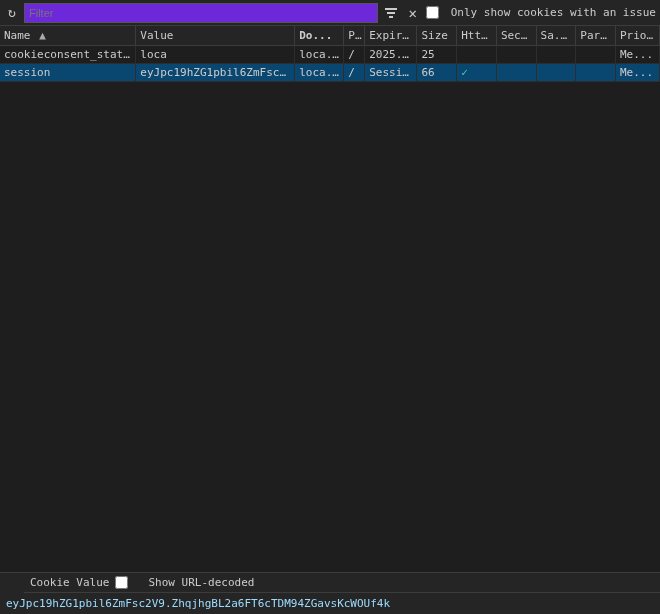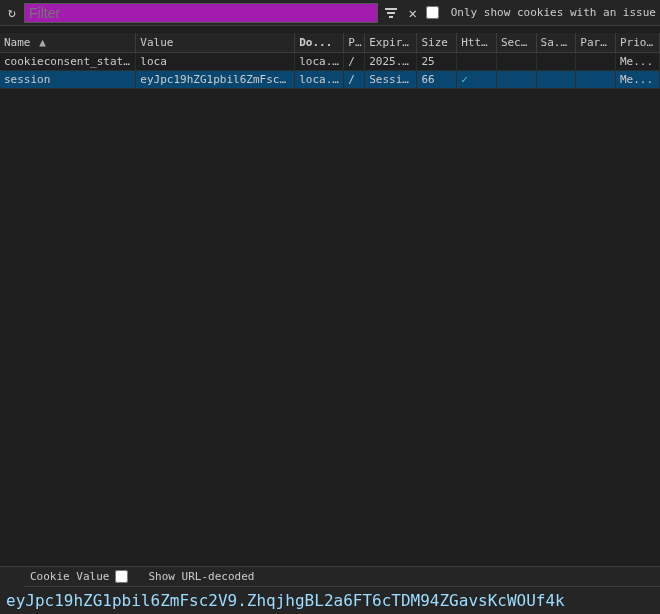--- a/index.html
+++ b/index.html
@@ -28,26 +28,26 @@
     }
     .toolbar-refresh {
       width: 16px; height: 16px;
       display: flex; align-items: center; justify-content: center;
       color: #ccc;
       cursor: pointer;
       font-size: 13px;
     }
     .filter-input {
       flex: 1;
-      background: #a21caf;
+      background: #6d28d9;
       border: 1px solid #555;
       color: #ccc;
       height: 20px;
       padding: 0 4px;
-      font-size: 14px;
+      font-size: 11px;
       outline: none;
     }
     .toolbar-btn {
       display: flex; align-items: center; justify-content: center;
       width: 18px; height: 18px;
       color: #ccc;
       cursor: pointer;
       font-size: 12px;
     }
     .checkbox-label {
@@ -59,21 +59,20 @@
     }
     .checkbox-label input[type="checkbox"] {
       accent-color: #555;
     }
 
     
     .table-container {
       flex: 1;
       overflow: auto;
       background: #1e1e1e;
-      margin-top: 7px;
     }
     table {
       width: 100%;
       border-collapse: collapse;
       table-layout: fixed;
     }
     thead tr {
       background: #252526;
       border-bottom: 1px solid #3c3c3c;
       position: sticky;
@@ -145,21 +144,21 @@
       font-size: 11px;
     }
     .footer-checkbox-label {
       display: flex; align-items: center; gap: 20px;
       color: #ccc;
       font-size: 11px;
     }
     .footer-value {
       padding: 4px 6px;
       color: #9cdcfe;
-      font-size: 16px;
+      font-size: 11px;
       font-family: monospace;
       white-space: nowrap;
       overflow: hidden;
       text-overflow: ellipsis;
     }
   </style>
 </head>
 <body>
 
 <div class="toolbar">

